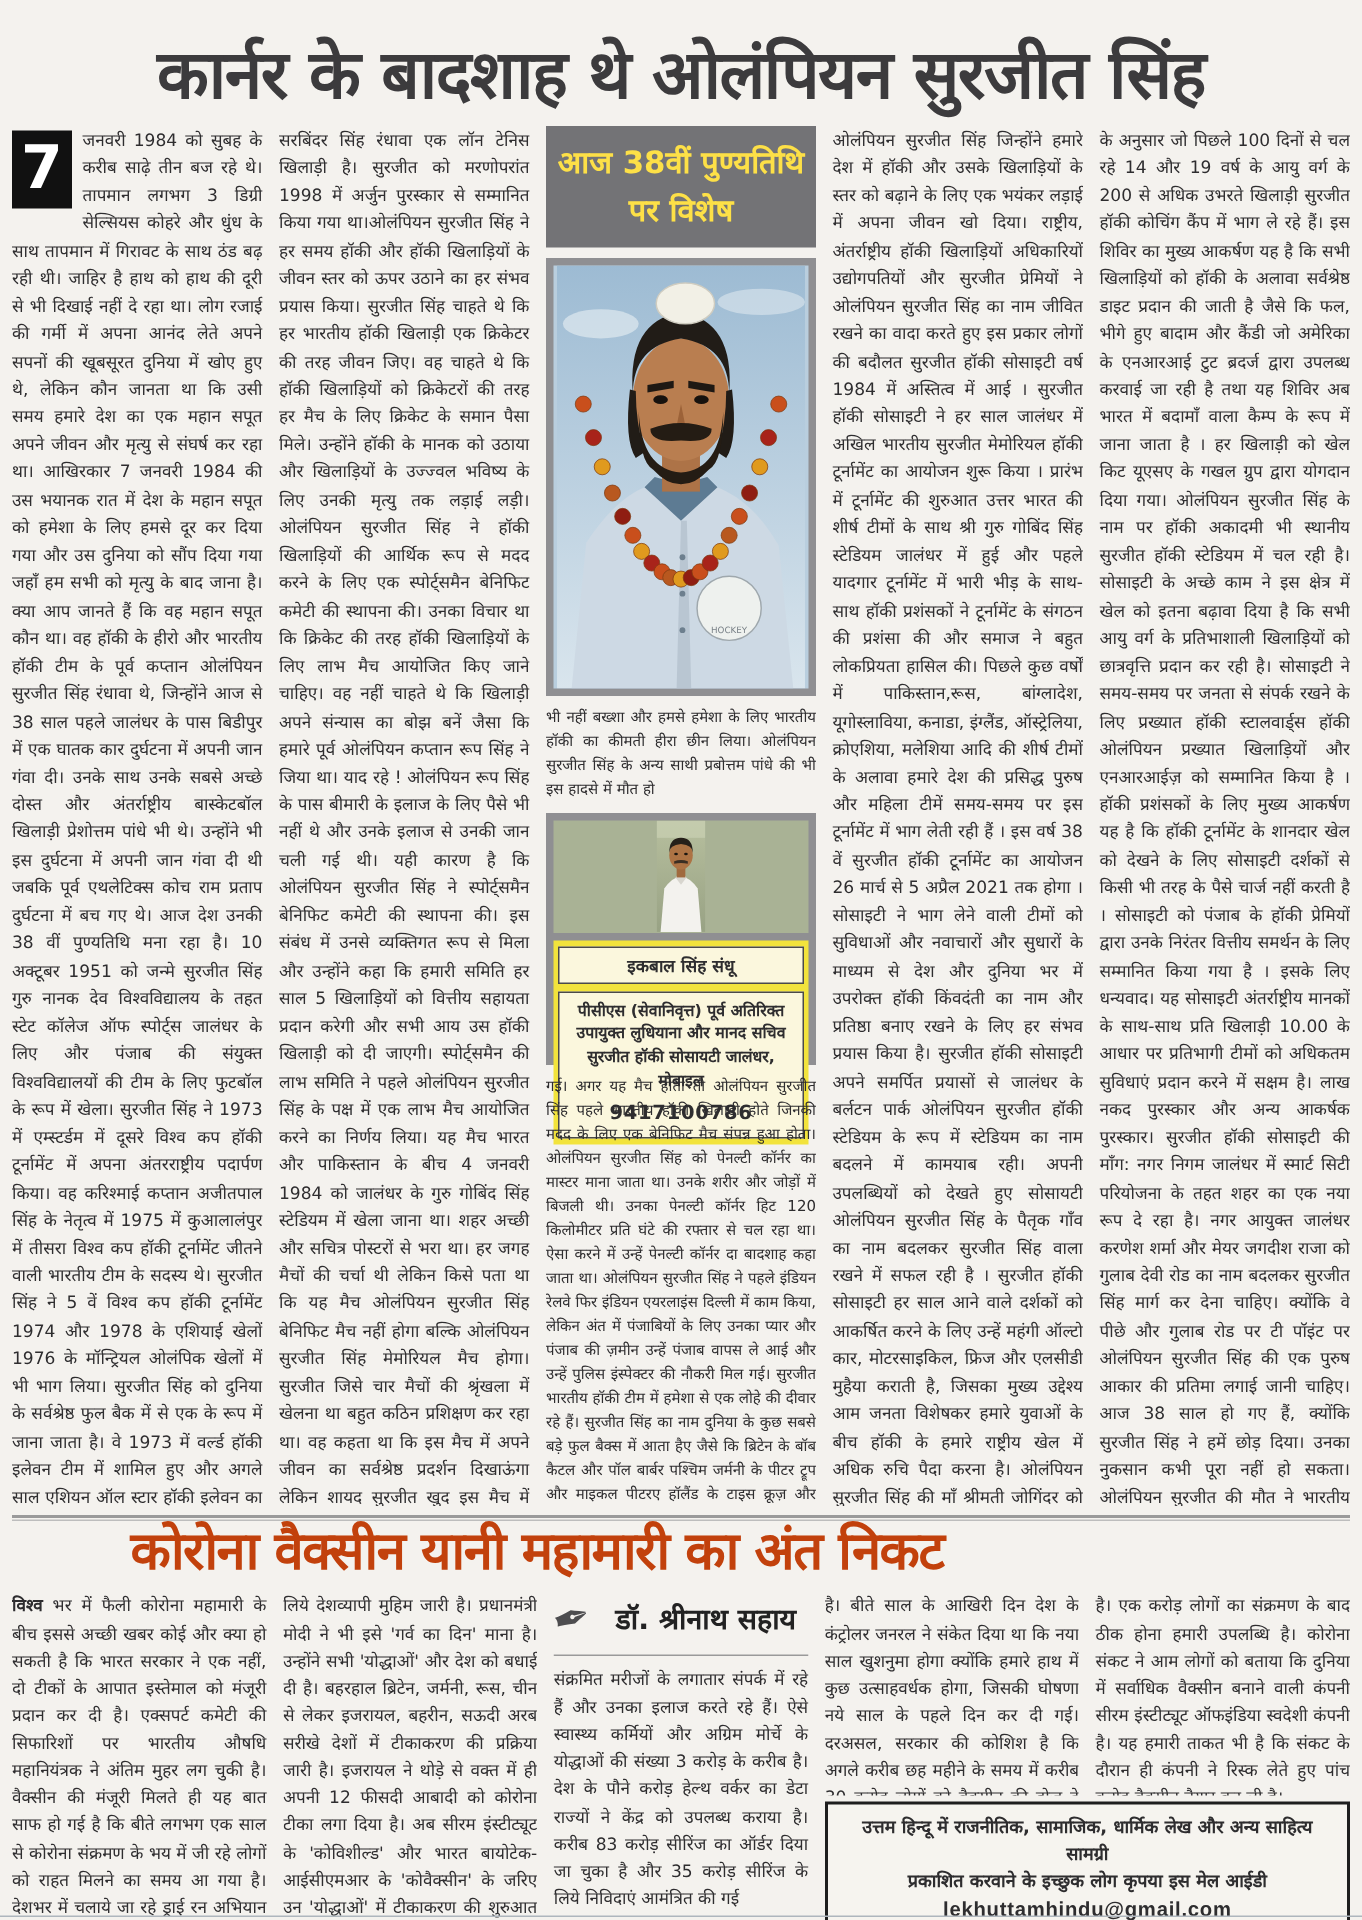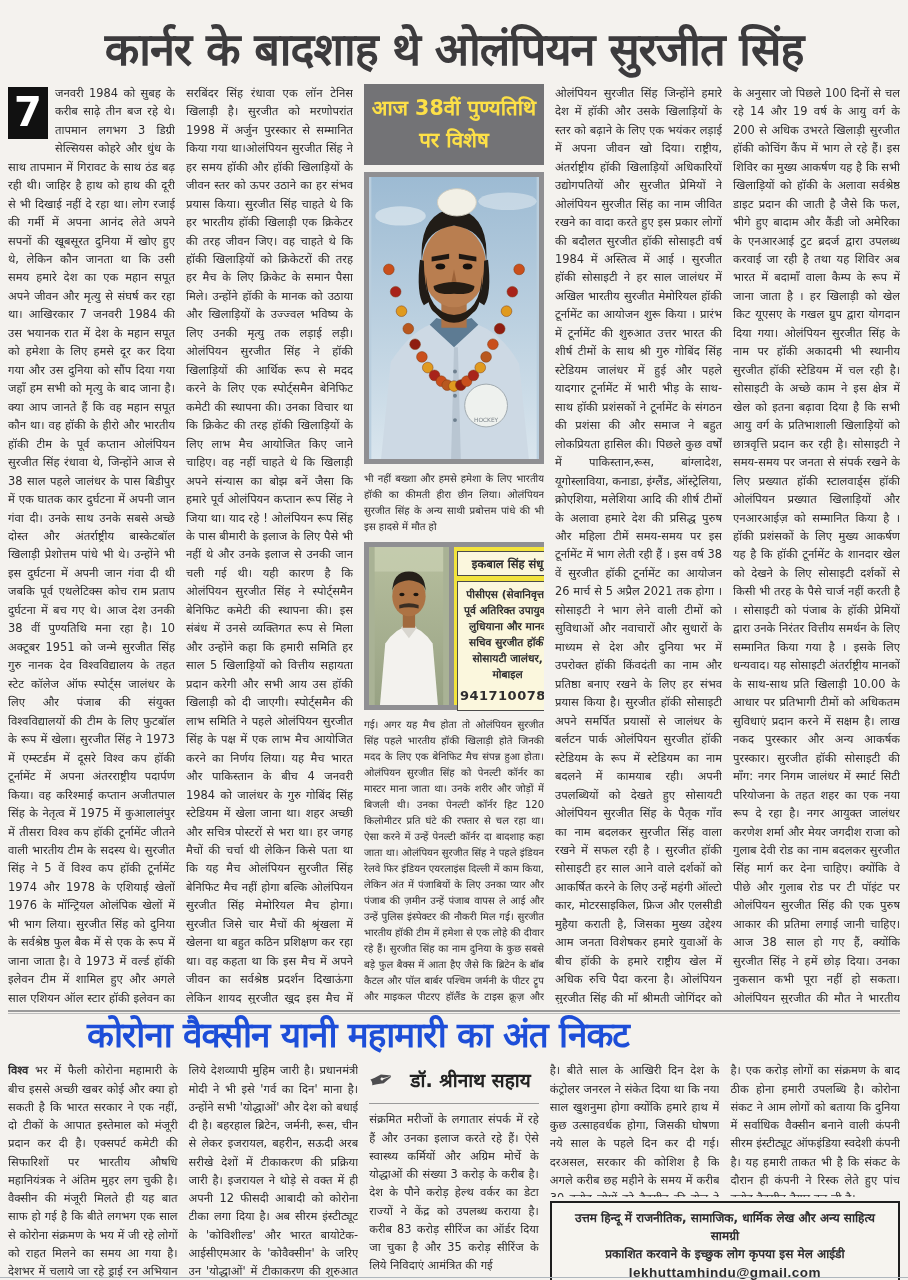--- a/index.html
+++ b/index.html
@@ -15,32 +15,32 @@
   
   .main-cols{display:flex;gap:11px;padding:8px 8px 0;height:928px;}
   .tcol{flex:1 1 0;font-size:11.4px;line-height:1.62;text-align:justify;overflow:hidden;}
   .dropcap{float:left;width:40px;height:52px;background:#111;color:#fff;font-size:40px;font-weight:bold;
            display:flex;align-items:center;justify-content:center;margin:3px 7px 2px 0;}
   .media-col{flex:0 0 180px;display:flex;flex-direction:column;gap:7px;overflow:hidden;}
   .banner{background:var(--banner);color:#fde047;font-weight:bold;font-size:20.5px;line-height:1.55;text-align:center;padding:9px 4px;}
   .portrait{border:5px solid var(--frame);height:292px;overflow:hidden;background:#b9cede;}
   .portrait svg{display:block;width:100%;height:100%;}
   .media-caption{font-size:10px;line-height:1.6;text-align:justify;}
-  .inset{background:var(--frame);padding:5px;display:flex;gap:5px;height:168px;}
+  .inset{background:var(--frame);padding:5px;display:flex;gap:5px;height:168px;flex-direction:column;}
   .inset-photo{flex:0 0 47%;background:#a9b295;overflow:hidden;}
   .inset-photo svg{display:block;width:100%;height:100%;}
   .inset-side{flex:1;background:var(--yellow);padding:4px 3px;display:flex;flex-direction:column;gap:5px;}
   .inset-name{background:var(--boxpale);border:1.5px solid #4a4a4a;font-weight:bold;font-size:11.5px;text-align:center;padding:4px 2px;}
   .inset-detail{background:var(--boxpale);border:1.5px solid #4a4a4a;font-weight:bold;font-size:10.6px;line-height:1.5;text-align:center;padding:5px 2px;flex:1;}
   .inset-phone{display:block;font-size:13px;margin-top:3px;letter-spacing:.5px;}
   
   .article-divider{margin:6px 8px 2px;border-top:2px solid #9a9a9a;border-bottom:1px solid #bdbdbd;height:4px;}
   
   .bottom{padding:0 8px;}
-  .bottom h2{font-size:35px;font-weight:bold;color:#1d4ed8;letter-spacing:-1px;text-align:center;width:660px;margin:2px 0 7px 20px;line-height:1.1;}
+  .bottom h2{font-size:35px;font-weight:bold;color:#c2410c;letter-spacing:-1px;text-align:center;width:660px;margin:2px 0 7px 20px;line-height:1.1;}
   .bottom-grid{display:grid;grid-template-columns:repeat(5,1fr);grid-template-rows:136px 84px;gap:4px 11px;
                font-size:11.4px;line-height:1.6;text-align:justify;}
   .bspan{grid-row:1/3;overflow:hidden;}
   .brow1{grid-row:1;overflow:hidden;}
   .lead{font-weight:bold;}
   .author-card{display:flex;align-items:center;gap:8px;border-bottom:1px solid #9a9a9a;padding:4px 0 8px;margin-bottom:6px;}
   .pen-icon{font-size:30px;color:#4d4d4f;transform:rotate(-18deg);line-height:1;flex:0 0 auto;}
   .author-name{font-size:19px;font-weight:bold;text-align:center;flex:1;line-height:1.3;color:#222;}
   .contact-box{grid-column:4/6;grid-row:2;border:2px solid #1e1e1e;background:#f6f4ef;padding:6px 10px;
                text-align:center;font-weight:bold;font-size:12px;line-height:1.5;align-self:stretch;}

